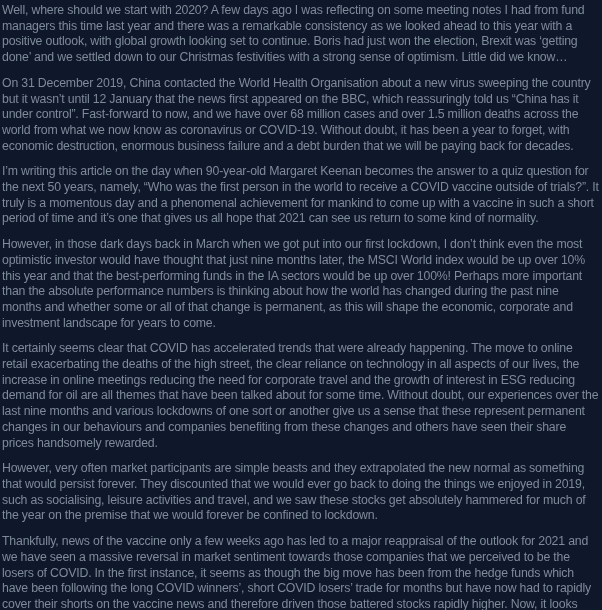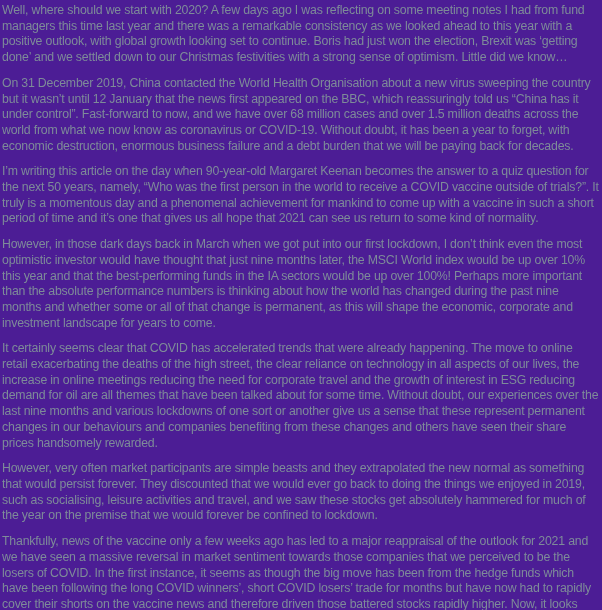--- a/index.html
+++ b/index.html
@@ -5,21 +5,21 @@
   html, body {
     margin: 0;
     padding: 0;
     background: #ffffff;
   }
   .page {
     width: 602px;
     height: 610px;
     box-sizing: border-box;
     overflow: hidden;
-    background: #4c1d95;
+    background: #0f172a;
   }
   .article {
     box-sizing: border-box;
     padding: 3px 3px 0 2px;
     color: #7e8b99;
     font-family: "Liberation Sans", "DejaVu Sans", sans-serif;
     font-size: 12.3px;
     line-height: 15.7px;
     letter-spacing: -0.18px;
     text-align: left;

